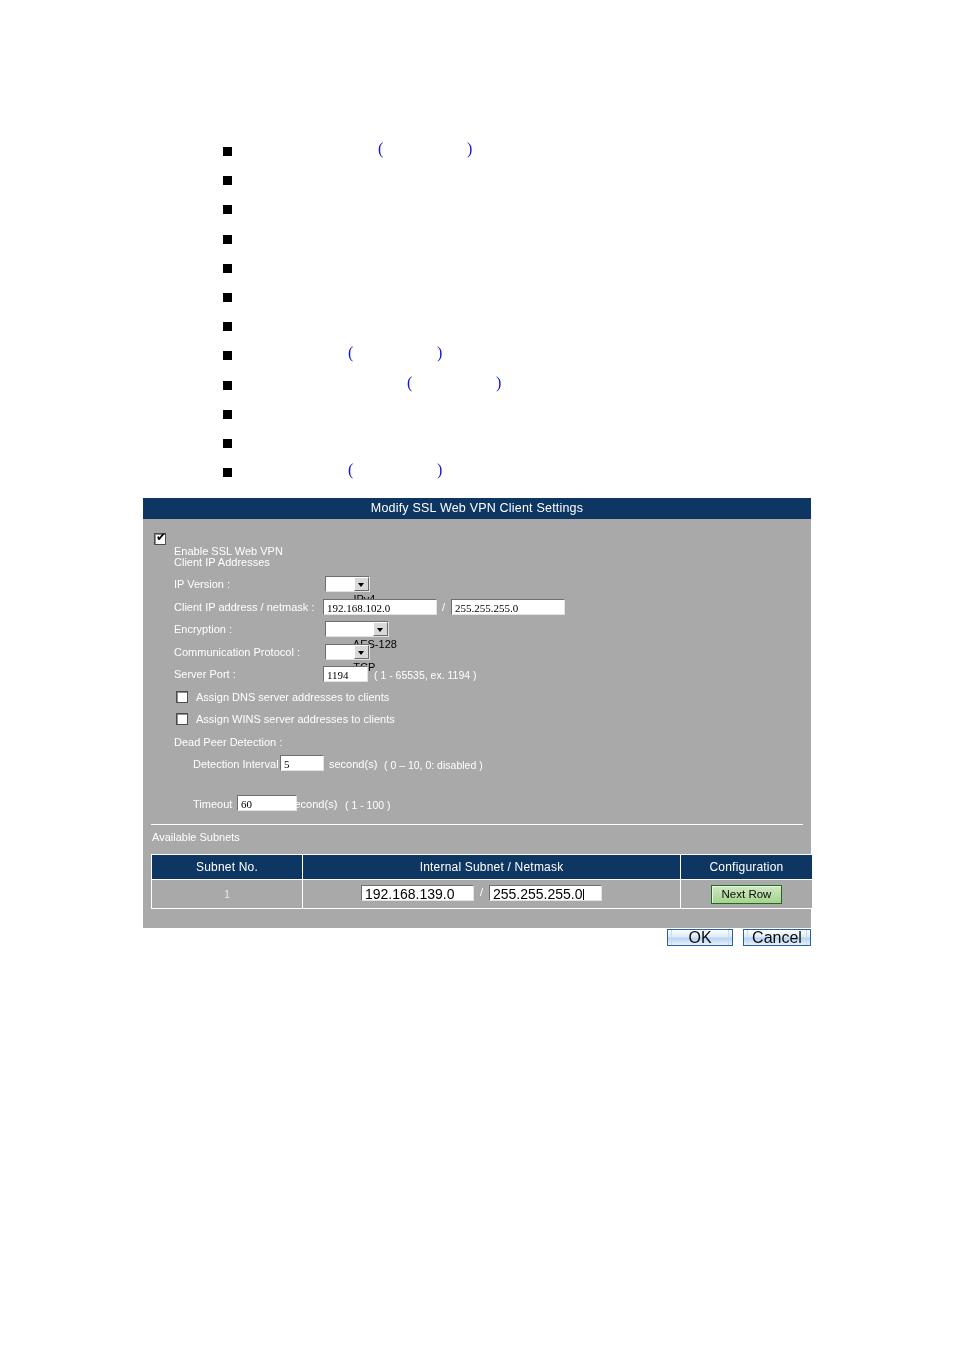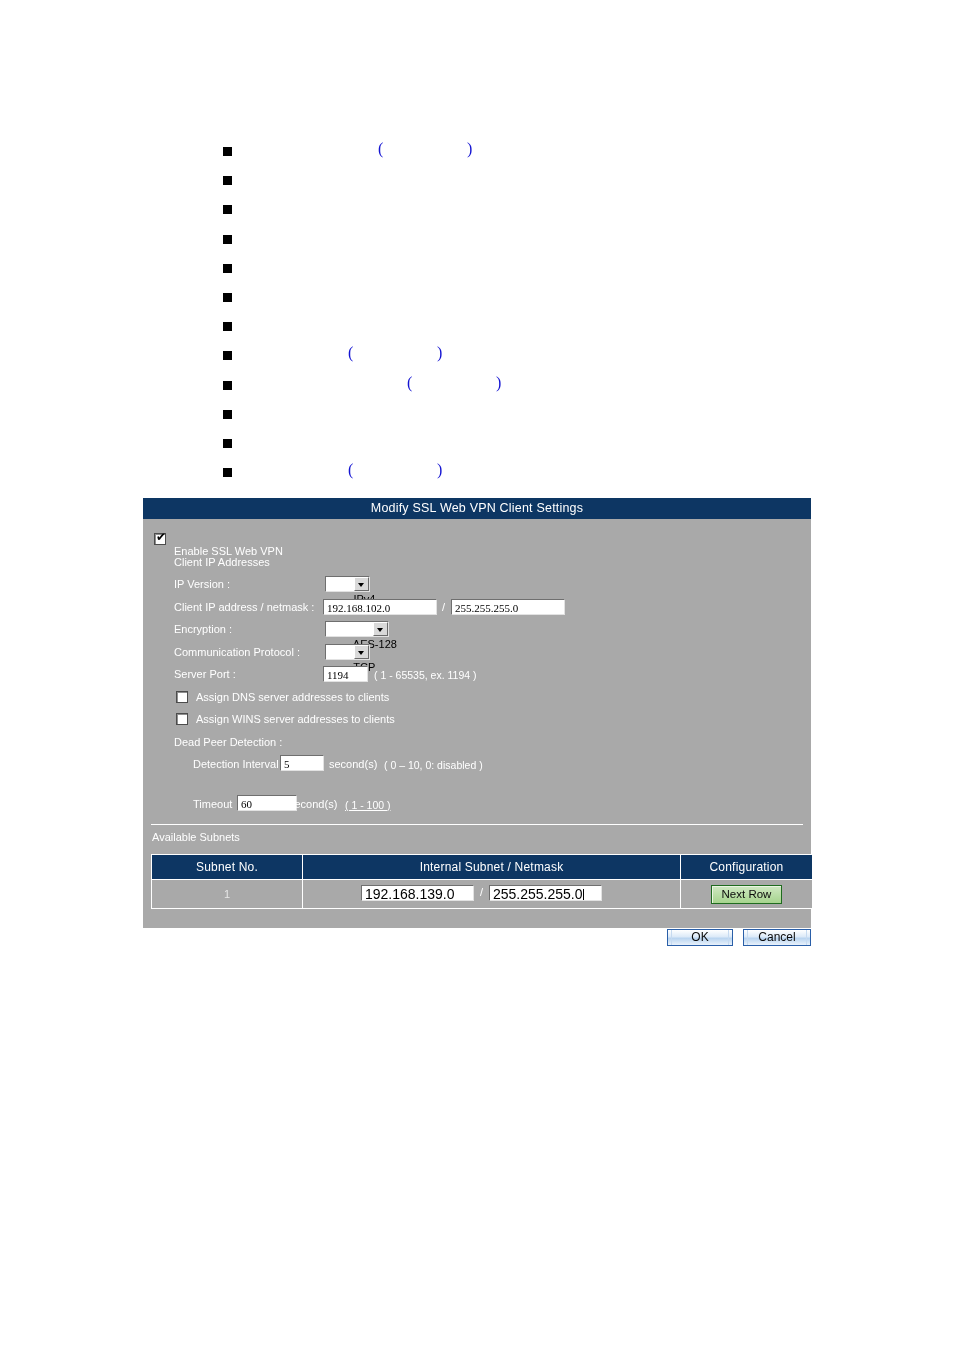--- a/index.html
+++ b/index.html
@@ -274,21 +274,21 @@
     width: 150px;
     height: 18px;
   }
   .fbtn {
     position: absolute;
     top: 0;
     height: 17px;
     background: linear-gradient(#ffffff 0%, #dceaf8 45%, #b9d4f0 55%, #e9f2fb 100%);
     border: 1px solid #2a5fa8;
     color: #0a0a0a;
-    font-size: 12px;
+    font-size: 16px;
     line-height: 15px;
     text-align: center;
     box-sizing: border-box;
   }
   .fbtn .fbtn-inner {
     display: block;
     margin: 0 3px;
     border-left: 1px solid #c6daf0;
     border-right: 1px solid #c6daf0;
   }
@@ -431,21 +431,21 @@
       <span class="lbl" style="left:50px;">Detection Interval</span>
       <span class="txtbox" style="left:137px; top:1px; width:44px;">5</span>
       <span class="lbl" style="left:186px;">second(s)</span>
       <span class="hint" style="left:241px;">( 0 – 10, 0: disabled )</span>
     </div>
 
     <div class="form-row" style="height:26px;">
       <span class="lbl" style="left:50px;">Timeout</span>
       <span class="txtbox" style="left:94px; top:1px; width:60px;">60</span>
       <span class="lbl" style="left:146px;">second(s)</span>
-      <span class="hint" style="left:202px;text-decoration:underline;">( 1 - 100 )</span>
+      <span class="hint" style="left:202px;">( 1 - 100 )</span>
     </div>
 
     <hr class="divider">
 
     <div class="form-row" style="height:20px;">
       <span class="lbl" style="left:9px; top:0px;">Available Subnets</span>
     </div>
 
     <table id="subnet-table">
       <thead>

